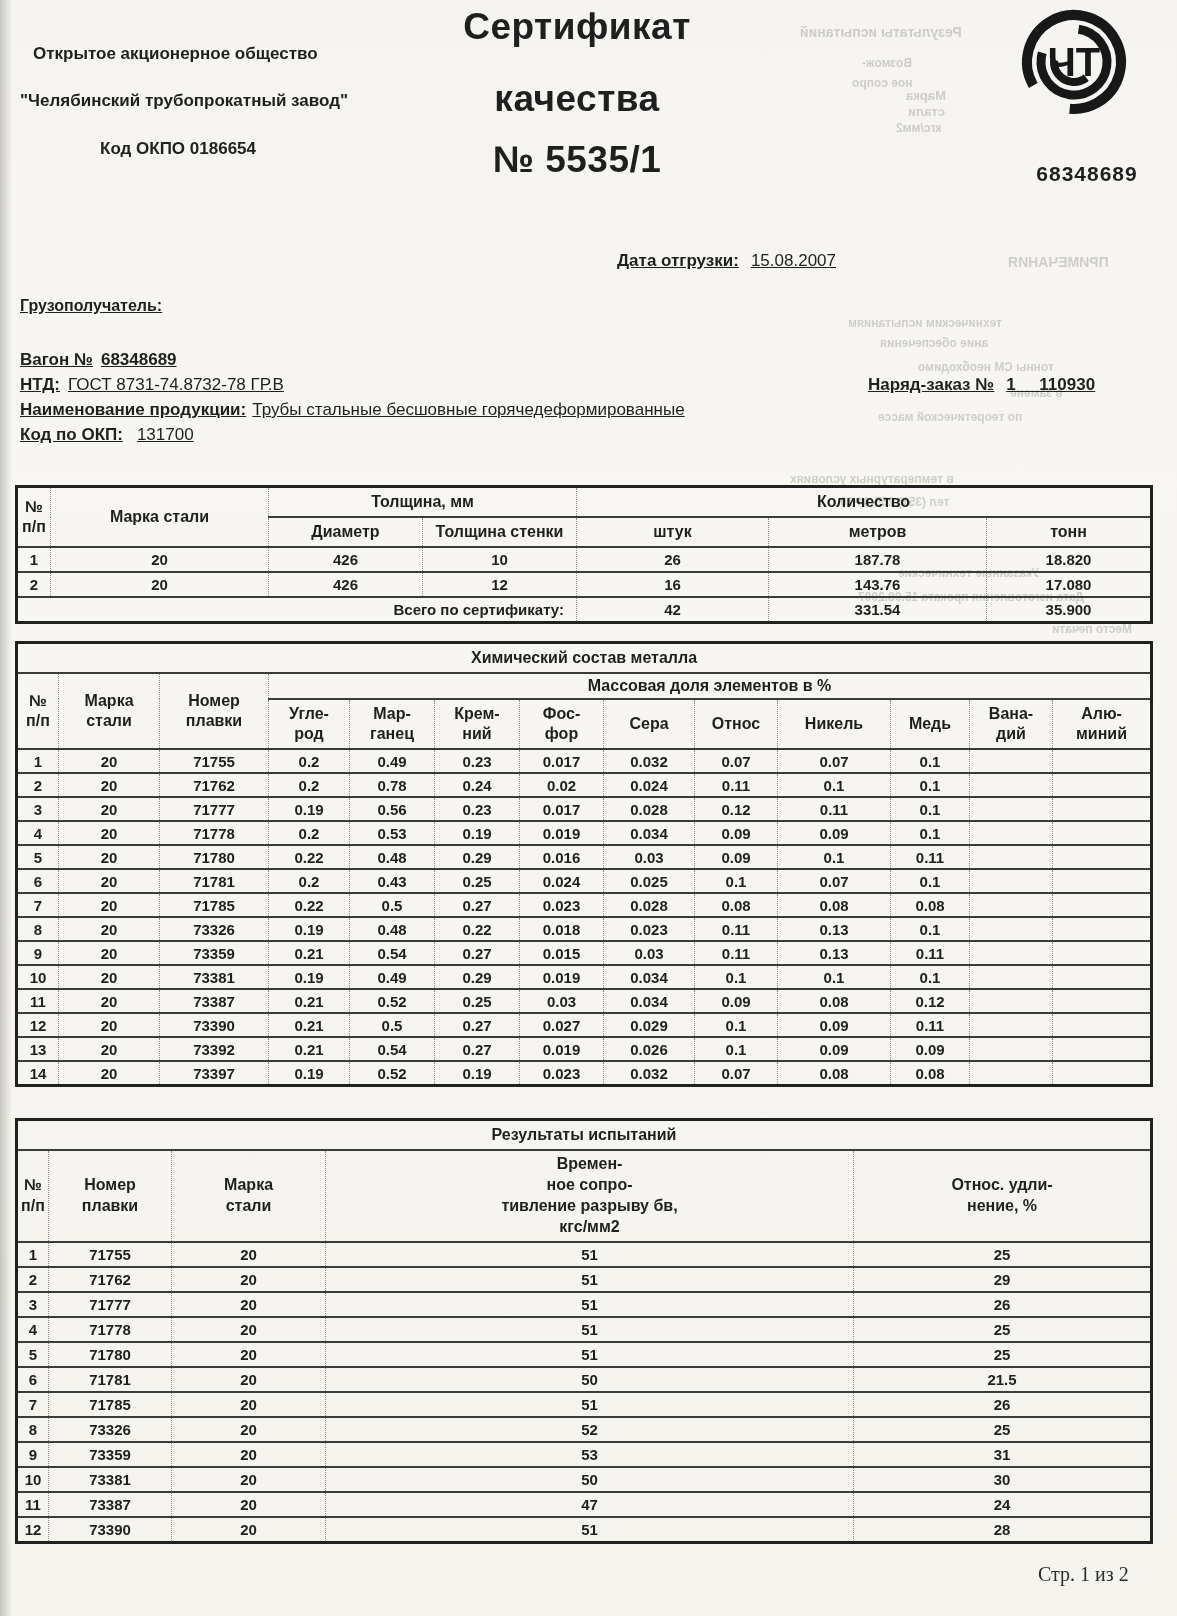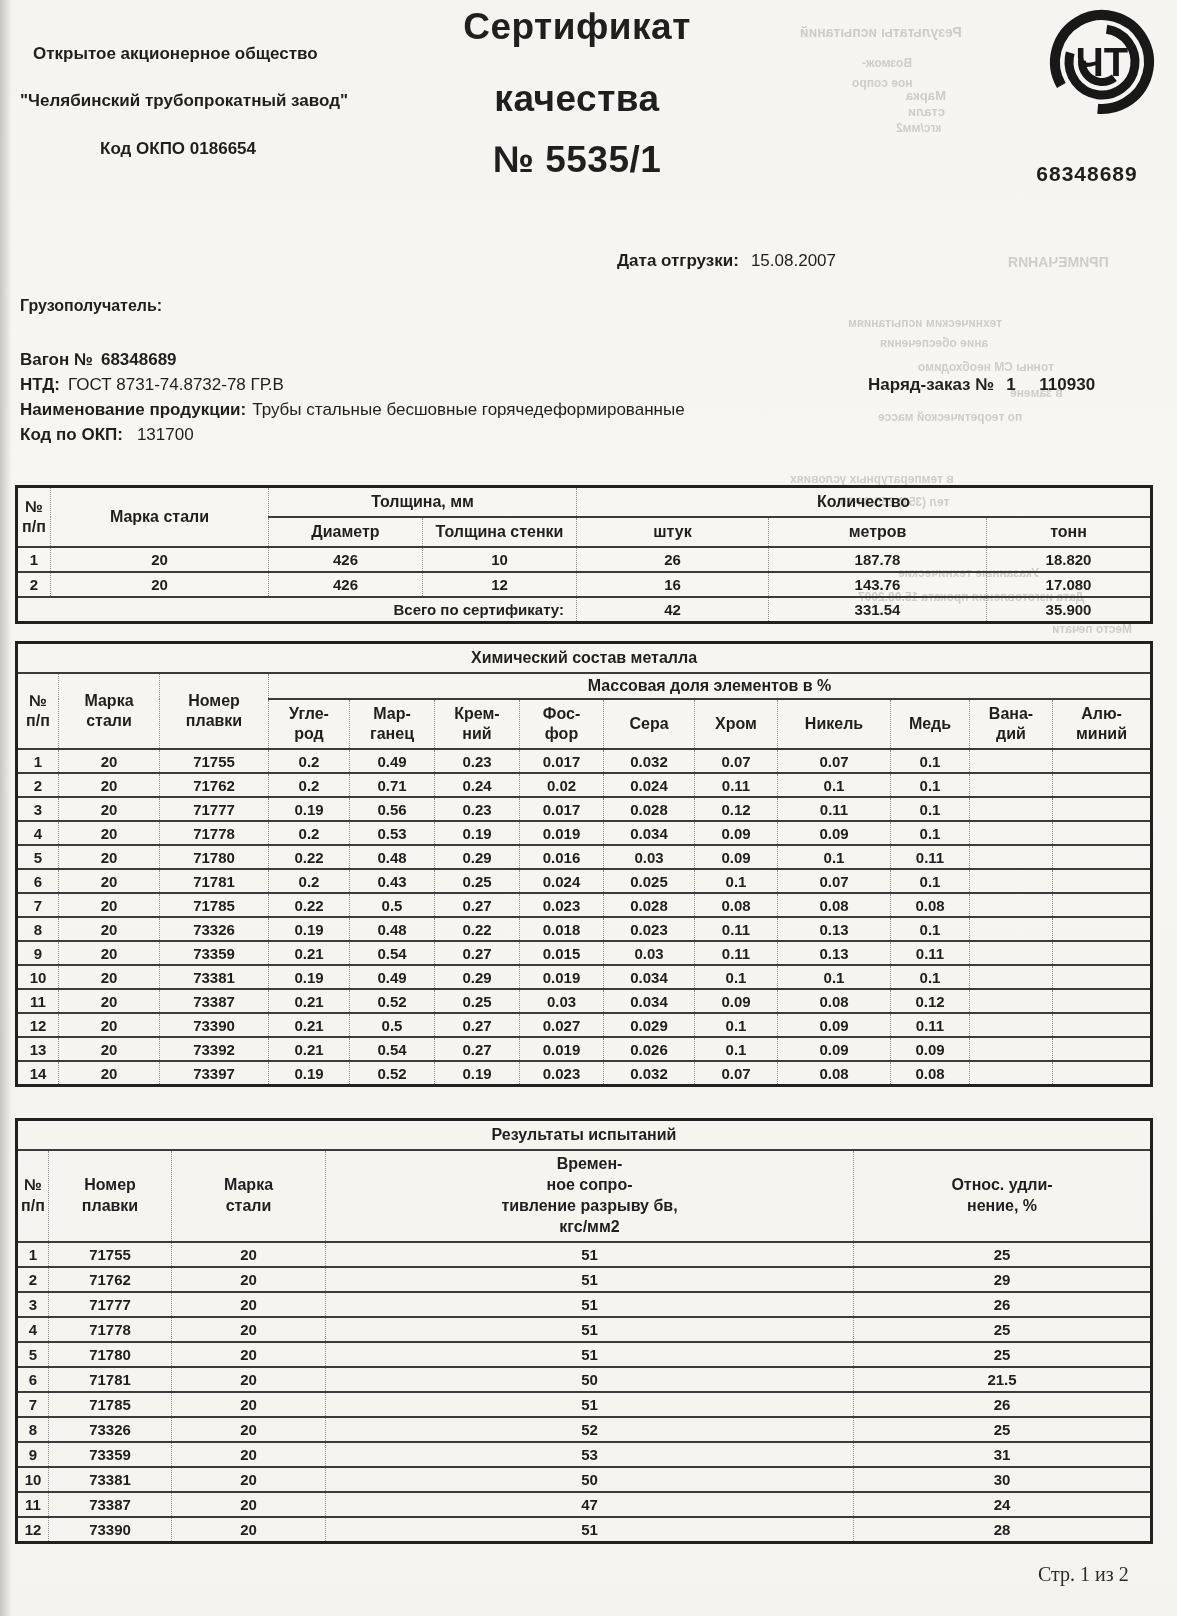--- a/index.html
+++ b/index.html
@@ -7,24 +7,24 @@
     position:relative; width:1177px; height:1616px; margin:0 auto;
     background:linear-gradient(180deg,#f5f4f0 0%,#f7f6f2 30%,#f4f3ee 100%);
     font-family:"Liberation Sans",sans-serif; color:#1f1f1f; overflow:hidden;
   }
   .scan-edge { position:absolute; left:0; top:0; bottom:0; width:12px;
     background:linear-gradient(90deg,rgba(90,90,82,.30),rgba(90,90,82,0)); }
   .abs { position:absolute; }
   .b { font-weight:700; }
   .org-line { font-size:17px; font-weight:700; white-space:nowrap; }
   .title-line { left:392px; width:370px; text-align:center; font-weight:700; font-size:37px; letter-spacing:.5px; }
-  .logo-wrap { left:1012px; top:2px; width:150px; text-align:right; }
+  .logo-wrap { left:1012px; top:2px; width:150px; text-align:left; }
   .logo-number { left:1012px; top:162px; width:150px; text-align:center;
     font-size:21px; font-weight:700; letter-spacing:1px; }
-  .ship-line { font-size:17px; white-space:nowrap; }
+  .ship-line { font-size:17px; white-space:nowrap;text-decoration:underline; }
   .ship-line .lbl { font-weight:700; }
   .ship-line .val { margin-left:12px; }
   .ws-pre { white-space:pre; }
   
   .doc-table { position:absolute; left:15px; width:1135px; border-collapse:collapse;
     table-layout:fixed; border:3px solid #212121; font-size:15px; }
   .doc-table th, .doc-table td {
     border-left:1px dotted #8d8d8d; border-right:1px dotted #8d8d8d;
     border-top:2px solid #3b3b3b; border-bottom:2px solid #3b3b3b;
     text-align:center; font-weight:700; padding:1px 2px; overflow:hidden; }
@@ -198,21 +198,21 @@
       <tr class="elems">
         <th class="pre">Угле-
 род</th>
         <th class="pre">Мар-
 ганец</th>
         <th class="pre">Крем-
 ний</th>
         <th class="pre">Фос-
 фор</th>
         <th class="pre">Сера</th>
-        <th class="pre">Хром</th>
+        <th class="pre">Относ</th>
         <th class="pre">Никель</th>
         <th class="pre">Медь</th>
         <th class="pre">Вана-
 дий</th>
         <th class="pre">Алю-
 миний</th>
       </tr>
     </thead>
     <tbody>
         <tr>
@@ -228,21 +228,21 @@
           <td>0.07</td>
           <td>0.1</td>
           <td></td>
           <td></td>
         </tr>
         <tr>
           <td>2</td>
           <td>20</td>
           <td>71762</td>
           <td>0.2</td>
-          <td>0.71</td>
+          <td>0.78</td>
           <td>0.24</td>
           <td>0.02</td>
           <td>0.024</td>
           <td>0.11</td>
           <td>0.1</td>
           <td>0.1</td>
           <td></td>
           <td></td>
         </tr>
         <tr>

